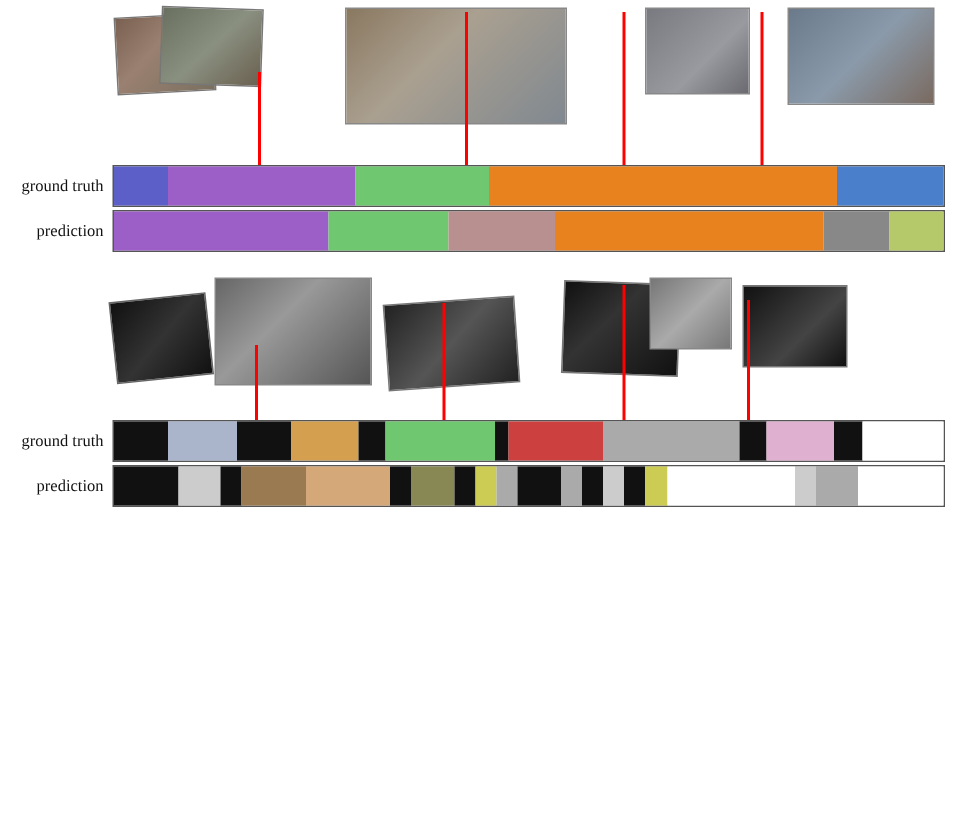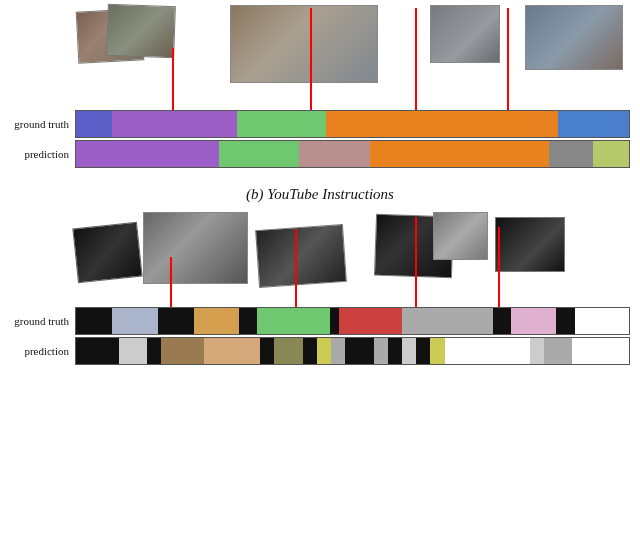--- a/index.html
+++ b/index.html
@@ -113,21 +113,20 @@
         <div class="seg" style="flex:8; background:#b89090;"></div>
         <div class="seg" style="flex:20; background:#e8821e;"></div>
         <div class="seg" style="flex:5; background:#888888;"></div>
         <div class="seg" style="flex:4; background:#b5c96a;"></div>
       </div>
     </div>
   </div>
 </div>
 
 <div class="section" style="margin-top:12px;">
-  <div class="section-title">(b) YouTube Instructions</div>
 
   <div style="position:relative; height:100px; margin-left:75px; margin-right:10px;">
 
     <div style="position:absolute; left:0px; top:18px; width:65px; height:55px; background:#222; border:1px solid #666; transform:rotate(-6deg); z-index:2;">
       <div style="width:100%;height:100%;background:linear-gradient(135deg,#111 0%,#333 50%,#111 100%);"></div>
     </div>
 
     <div style="position:absolute; left:68px; top:5px; width:105px; height:72px; background:#777; border:1px solid #888; z-index:3;">
       <div style="width:100%;height:100%;background:linear-gradient(135deg,#666 0%,#999 40%,#555 100%);"></div>
     </div>

